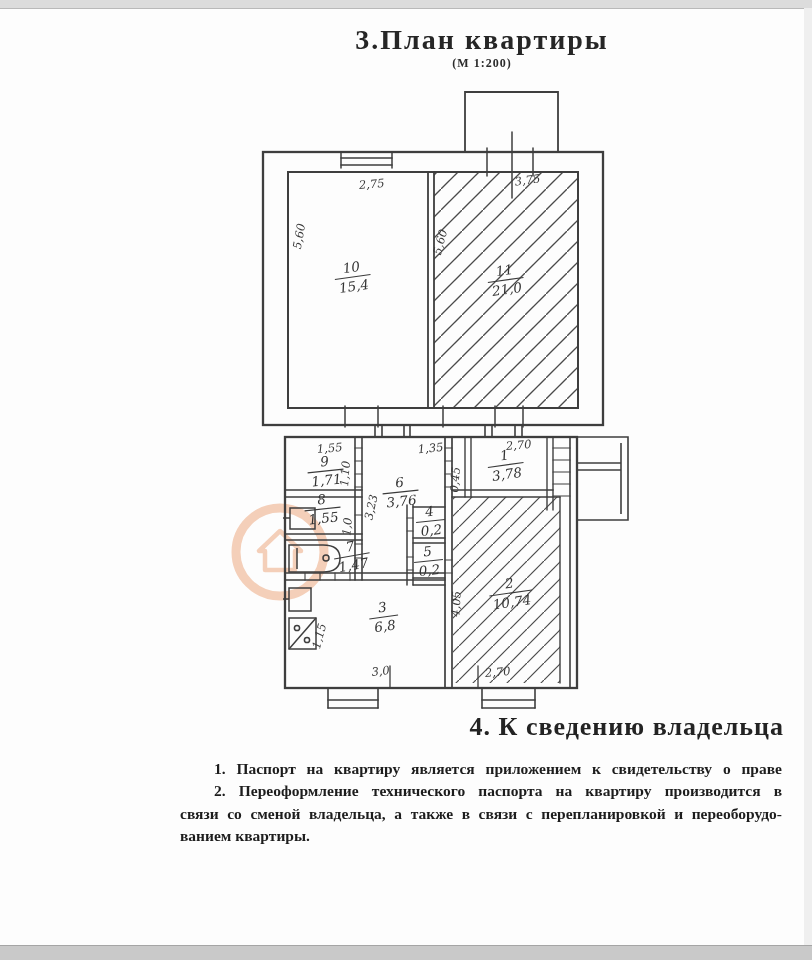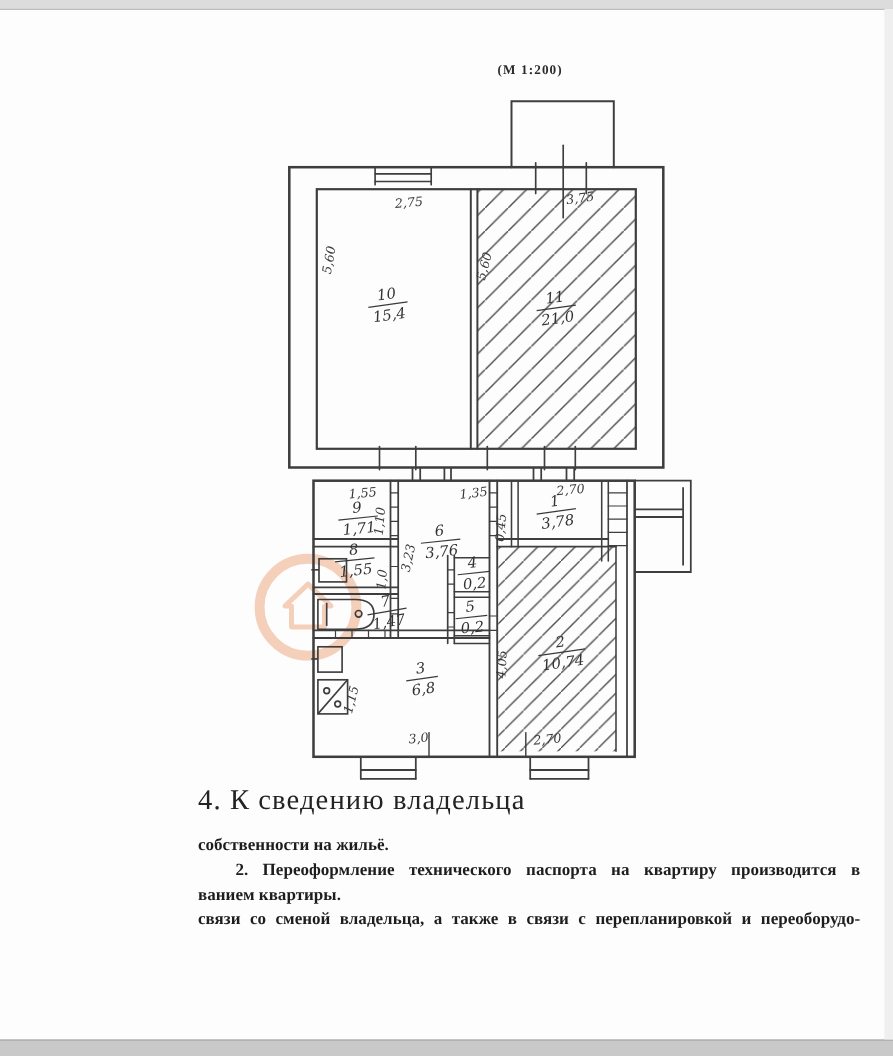--- a/index.html
+++ b/index.html
@@ -20,21 +20,21 @@
     letter-spacing:2px;
   }
   .doc-scale{
     position:absolute;left:180px;top:56px;width:604px;
     text-align:center;font-size:12px;font-weight:700;color:#2b2b2b;
     letter-spacing:1px;
   }
   .plan-svg{position:absolute;left:0;top:0;}
   .owner-heading{
     position:absolute;left:180px;top:712px;width:604px;
-    text-align:left;font-size:26px;font-weight:400;color:#232323;
+    text-align:right;font-size:26px;font-weight:700;color:#232323;
     letter-spacing:1px;
   }
   .owner-text{
     position:absolute;left:180px;top:758px;width:602px;
     font-size:15.5px;font-weight:700;color:#1d1d1d;
   }
   .para{margin:0;}
   .pline{
     height:22.4px;line-height:22.4px;
     text-align:justify;text-align-last:justify;
@@ -44,20 +44,21 @@
   .pline.last{text-align-last:left;white-space:normal;}
   .room-num,.room-area{font:italic 13.5px "DejaVu Serif",serif;fill:#333;}
   .dim{font:italic 11.5px "DejaVu Serif",serif;fill:#3a3a3a;}
 </style>
 </head>
 <body>
 
 <div class="page">
   <div class="scan-edge-top"></div>
 
+  <div class="doc-title">3.План квартиры</div>
   <div class="doc-scale">(М 1:200)</div>
 
   <svg class="plan-svg" width="812" height="960" viewBox="0 0 812 960">
     <defs>
       <pattern id="hatch11" patternUnits="userSpaceOnUse" width="21" height="21">
         <line x1="0" y1="21" x2="21" y2="0" stroke="#4a4a4a" stroke-width="1.3"></line>
       </pattern>
       <pattern id="hatch2" patternUnits="userSpaceOnUse" width="17" height="17">
         <line x1="0" y1="17" x2="17" y2="0" stroke="#4a4a4a" stroke-width="1.2"></line>
       </pattern>
@@ -280,24 +281,24 @@
         <text x="460" y="604" text-anchor="middle" class="dim" transform="rotate(-87 460 604)">4,05</text>
         <text x="381" y="675" text-anchor="middle" class="dim" transform="rotate(-6 381 675)">3,0</text>
         <text x="498" y="676" text-anchor="middle" class="dim" transform="rotate(-5 498 676)">2,70</text>
       </g>
   </svg>
 
   <div class="owner-heading">4. К сведению владельца</div>
 
   <div class="owner-text">
     <div class="para">
-        <div class="pline last">собственности на жильё.</div>
+        <div class="pline first">1. Паспорт на квартиру является приложением к свидетельству о праве</div>
       </div>
     <div class="para">
         <div class="pline first">2. Переоформление технического паспорта на квартиру производится в</div>
+        <div class="pline">связи со сменой владельца, а также в связи с перепланировкой и переоборудо-</div>
         <div class="pline last">ванием квартиры.</div>
-        <div class="pline">связи со сменой владельца, а также в связи с перепланировкой и переоборудо-</div>
       </div>
   </div>
 
   <div class="scan-edge-bottom"></div>
   <div class="scan-edge-right"></div>
 </div>
 
 </body></html>

